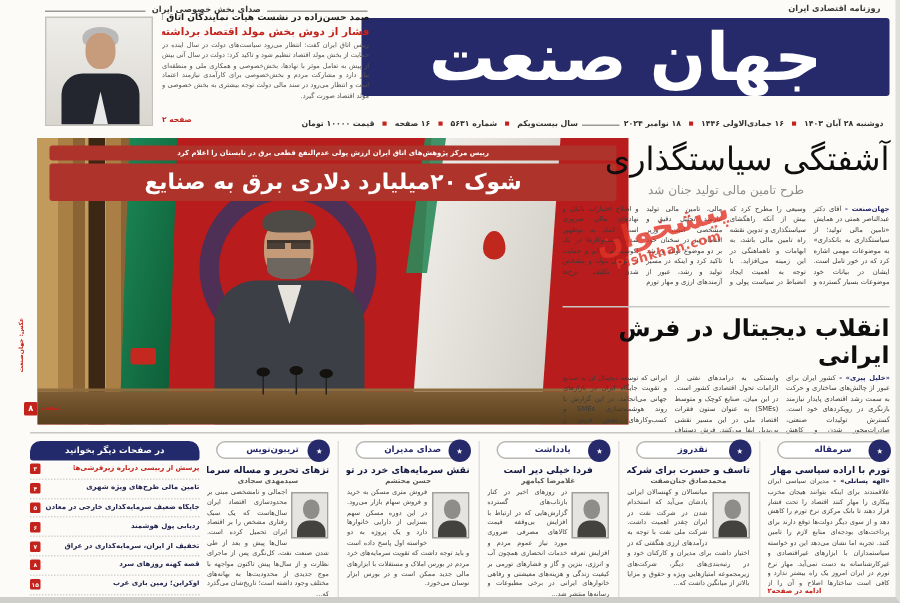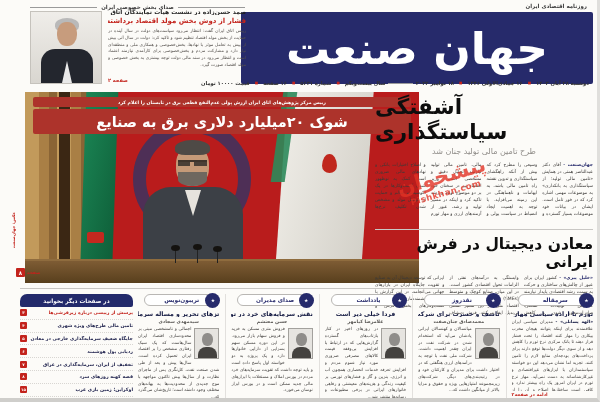--- a/index.html
+++ b/index.html
@@ -7,21 +7,21 @@
   body { font-family:"DejaVu Sans", sans-serif; }
   .page { position:relative; width:600px; height:402px; background:#fcfbf8; overflow:hidden;
           border-right:3px solid #e0dfdc; border-bottom:4px solid #cfcecb; direction:rtl; }
   .abs { position:absolute; }
 
   
   .tagline-right { top:3px; right:10px; font-size:5.5px; font-weight:700; color:#3a3a3a; }
   .tagline-center { top:4px; left:30px; width:215px; display:flex; align-items:center; gap:4px;
                     font-size:5.5px; font-weight:700; color:#3a3a3a; }
   .hline { flex:1; border-top:1px solid #9a9a9a; }
-  .logo-box { top:12px; right:4px; width:352px; height:72px; background:#262a6b; color:#fff;
+  .logo-box { top:12px; right:4px; width:352px; height:52px; background:#262a6b; color:#fff;
               display:flex; align-items:center; justify-content:center; font-size:44px;
               font-weight:900; letter-spacing:-1px; border-radius:2px; }
   .dateline { top:80px; right:8px; width:388px; display:flex; align-items:center; gap:3px;
               font-size:5.2px; font-weight:700; color:#333; white-space:nowrap; }
   .dsq::before { content:"■"; color:#c3231c; font-size:3.6px; margin:0 2px; vertical-align:1px; }
 
   
   .top-story { top:7px; left:28px; width:218px; height:80px; }
   .ts-portrait { position:absolute; left:2px; top:4px; width:72px; height:73px;
                  background:linear-gradient(#efede9,#d9d6d0); border:1px solid #c5c2bc; overflow:hidden; }
@@ -68,21 +68,21 @@
                   color:#fff; font-size:14.5px; font-weight:900; display:flex; align-items:center; justify-content:center; white-space:nowrap; }
   .credit-v { left:11px; top:212px; writing-mode:vertical-rl; transform:rotate(180deg);
               font-size:4px; color:#c3231c; font-weight:700; letter-spacing:.4px; }
   .pagetag8 { left:16px; top:268px; display:flex; align-items:center; gap:2px; direction:rtl; }
   .pagetag8 .lbl { font-size:4.4px; font-weight:900; color:#c3231c; }
   .badge8 { width:9px; height:9px; background:#c3231c; color:#fff; font-size:5.5px; font-weight:900;
             display:flex; align-items:center; justify-content:center; border-radius:1px; }
 
   
   .lead { top:94px; right:4px; width:218px; }
-  .lead-headline { font-size:21.5px; font-weight:700; color:#0e0e0e; text-align:left; letter-spacing:-.5px; }
+  .lead-headline { font-size:21.5px; font-weight:400; color:#0e0e0e; text-align:right; letter-spacing:-.5px; }
   .lead-subhead { margin-top:3px; font-size:8px; font-weight:400; color:#8f8c88; text-align:center; }
   .lead-body-wrap { position:relative; margin-top:6px; }
   .lead-body { height:62px; overflow:hidden; column-count:4; column-gap:5px;
                font-size:4.5px; line-height:1.55; text-align:justify; color:#3c3a38; }
   .lead-in { font-weight:900; color:#262a6b; }
   .stamp { position:absolute; left:22px; top:2px; transform:rotate(-16deg); text-align:center;
            color:#e23325; opacity:.8; pointer-events:none; }
   .stamp .fa { font-size:21px; font-weight:900; }
   .stamp .en { font-size:8.5px; font-weight:700; letter-spacing:.5px; direction:ltr; }
   .divider { border-top:1px solid #c9c7c4; margin-top:5px; }
@@ -207,21 +207,21 @@
       <div class="lead-body">
         <b class="lead-in">جهان‌صنعت -</b>
         <span>آقای دکتر عبدالناصر همتی در همایش «تامین مالی تولید؛ از سیاستگذاری به بانکداری» به موضوعات مهمی اشاره کرد که در خور تامل است. ایشان در بیانات خود موضوعات بسیار گسترده و وسیعی را مطرح کرد که بیش از آنکه راهگشای سیاستگذاری و تدوین نقشه راه تامین مالی باشد، به ابهامات و ناهماهنگی در این زمینه می‌افزاید. با توجه به اهمیت ایجاد انضباط در سیاست پولی و مالی، تامین مالی تولید نیازمند تحلیل دقیق و مشخصی است. وزیر اقتصاد نیز در سخنان خود بر دو موضوع تولید و رشد تاکید کرد و اینکه در مسیر تولید و رشد، عبور از آزمندهای ارزی و مهار تورم و اصلاح اختیارات بانکی و نهادهای مالی ضروری است؛ کمک به نوظهور شدن کسب‌وکارها در یک اکوسیستم سالم و حمایت از عوامل مولد و مشخص شدن تکلیف نرخ‌ها نمی‌تواند حاصل شود مگر با انضباط سیاستگذار.</span>
       </div>
       <div class="stamp">
         <div class="fa">پیشخوان</div>
         <div class="en">Pishkhan.com</div>
       </div>
     </div>
     <div class="divider"></div>
-    <div class="story2-headline">معادن دیجیتال در فرش ایرانی</div>
+    <div class="story2-headline">انقلاب دیجیتال در فرش ایرانی</div>
     <div class="story2-body">
       <b class="lead-in">«خلیل پیری» -</b>
       <span>کشور ایران برای عبور از چالش‌های ساختاری و حرکت به سمت رشد اقتصادی پایدار نیازمند بازنگری در رویکردهای خود است. گسترش تولیدات صنعتی، صادرات‌محور شدن و کاهش وابستگی به درآمدهای نفتی از الزامات تحول اقتصادی کشور است. در این میان، صنایع کوچک و متوسط (SMEs) به عنوان ستون فقرات اقتصاد ملی در این مسیر نقشی بی‌بدیل ایفا می‌کنند. فرش دستباف ایرانی که توسعه دیجیتال آن به صنایع و تقویت جایگاه ایران در بازارهای جهانی می‌انجامد، در این گزارش با روند هوشمندسازی SMEs و کسب‌وکارهای بخش فرش و فناوری‌های نوظهور بررسی شده است.</span>
     </div>
   </div>
 
   <div class="abs bottom-rule"></div>
 
   <div class="abs bottom">
 

